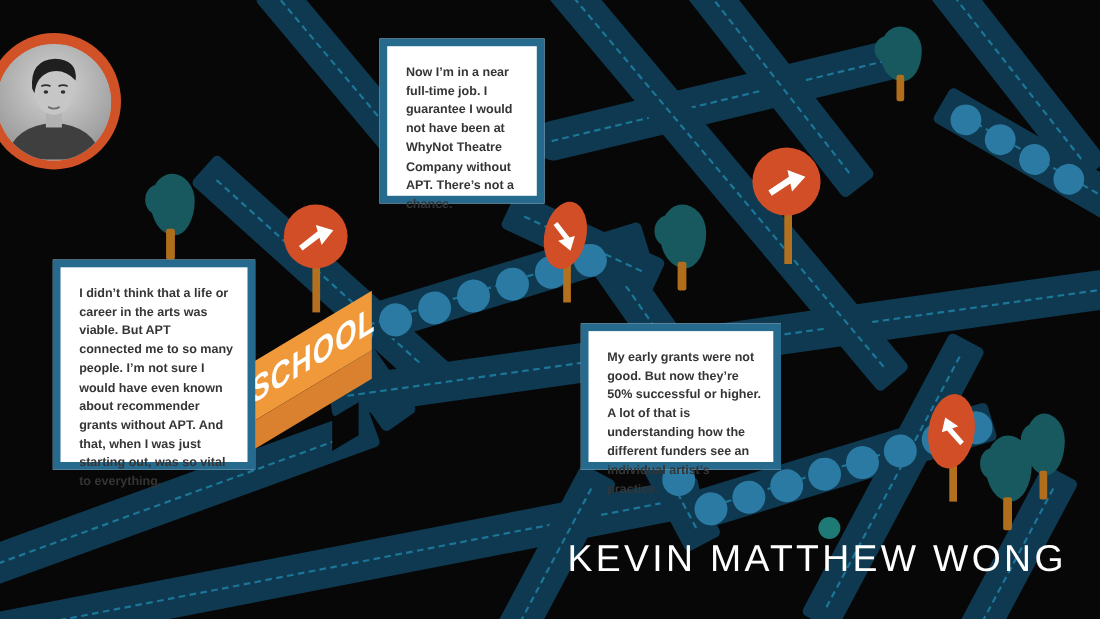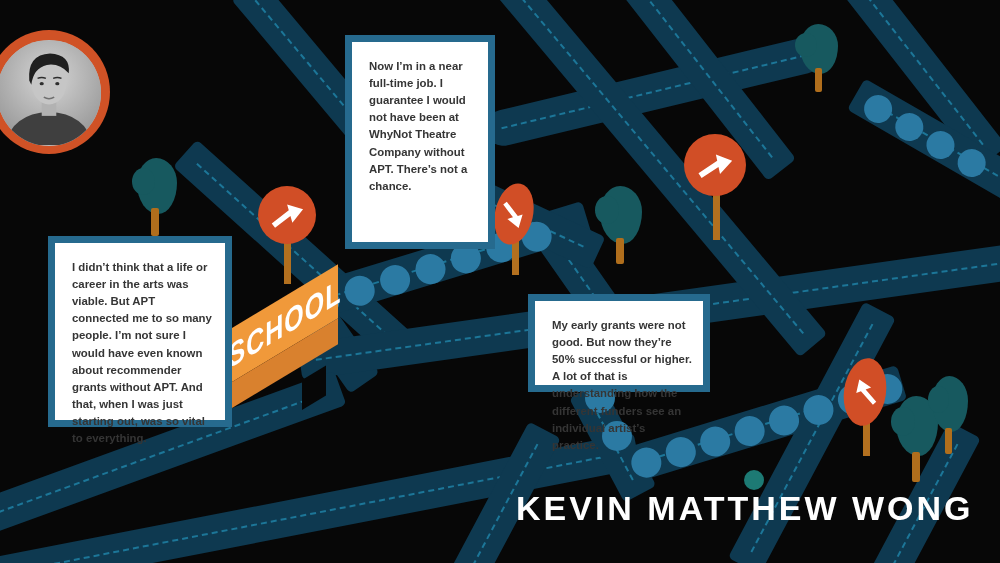--- a/index.html
+++ b/index.html
@@ -83,21 +83,21 @@
   }
   .qbox p{margin:0;padding:16px 10px 10px 17px;}
   
   .footer-quote{
     position:absolute;left:120px;top:464px;width:438px;z-index:5;
     color:#f2f2f2;font-size:15.5px;font-weight:bold;line-height:1.44;letter-spacing:-.1px;
   }
   .footer-quote .orange{color:#f6921e;}
   .person-name{
     position:absolute;left:516px;top:489px;z-index:5;color:#fff;
-    font-size:34px;font-weight:700;letter-spacing:3px;white-space:nowrap;
+    font-size:34px;font-weight:400;letter-spacing:3px;white-space:nowrap;
   }
 </style>
 </head>
 <body>
 
 <div id="canvas">
 
   <div class="road" style="left:245px;top:-30px;width:240px;transform:rotate(50deg);"></div>
   <div class="road" style="left:185px;top:135px;width:300px;transform:rotate(42deg);"></div>
   <div class="road" style="left:300px;top:288px;width:300px;transform:rotate(-17deg);"></div>
@@ -224,25 +224,25 @@
       <ellipse cx="50" cy="40" rx="17" ry="21" fill="#c6c6c6"></ellipse>
       <path d="M31,38 Q29,13 51,12 Q71,13 69,31 Q60,21 48,23 Q35,26 33,42 Z" fill="#1f1f1f"></path>
       <ellipse cx="43" cy="41" rx="2" ry="1.6" fill="#2e2e2e"></ellipse>
       <ellipse cx="58" cy="41" rx="2" ry="1.6" fill="#2e2e2e"></ellipse>
       <path d="M39,36 Q43,34 47,36" stroke="#2e2e2e" stroke-width="1.4" fill="none"></path>
       <path d="M54,36 Q58,34 62,36" stroke="#2e2e2e" stroke-width="1.4" fill="none"></path>
       <path d="M45,54 Q50,57 55,54" stroke="#6f6f6f" stroke-width="1.6" fill="none"></path>
     </svg>
   </div>
 
-  <div class="qbox" style="left:345px;top:35px;width:150px;height:214px;">
+  <div class="qbox" style="left:345px;top:35px;width:150px;height:150px;">
     <p>Now I’m in a near full-time job. I guarantee I would not have been at WhyNot Theatre Company without APT. There’s not a chance.</p>
   </div>
   <div class="qbox" style="left:48px;top:236px;width:184px;height:191px;">
     <p>I didn’t think that a life or career in the arts was viable. But APT connected me to so many people. I’m not sure I would have even known about recommender grants without APT. And that, when I was just starting out, was so vital to everything.</p>
   </div>
-  <div class="qbox" style="left:528px;top:294px;width:182px;height:98px;">
+  <div class="qbox" style="left:528px;top:294px;width:182px;height:133px;">
     <p>My early grants were not good. But now they’re 50% successful or higher. A lot of that is understanding how the different funders see an individual artist’s practice.</p>
   </div>
 
   <div class="person-name">KEVIN MATTHEW WONG</div>
 
 </div>
 
 </body></html>

